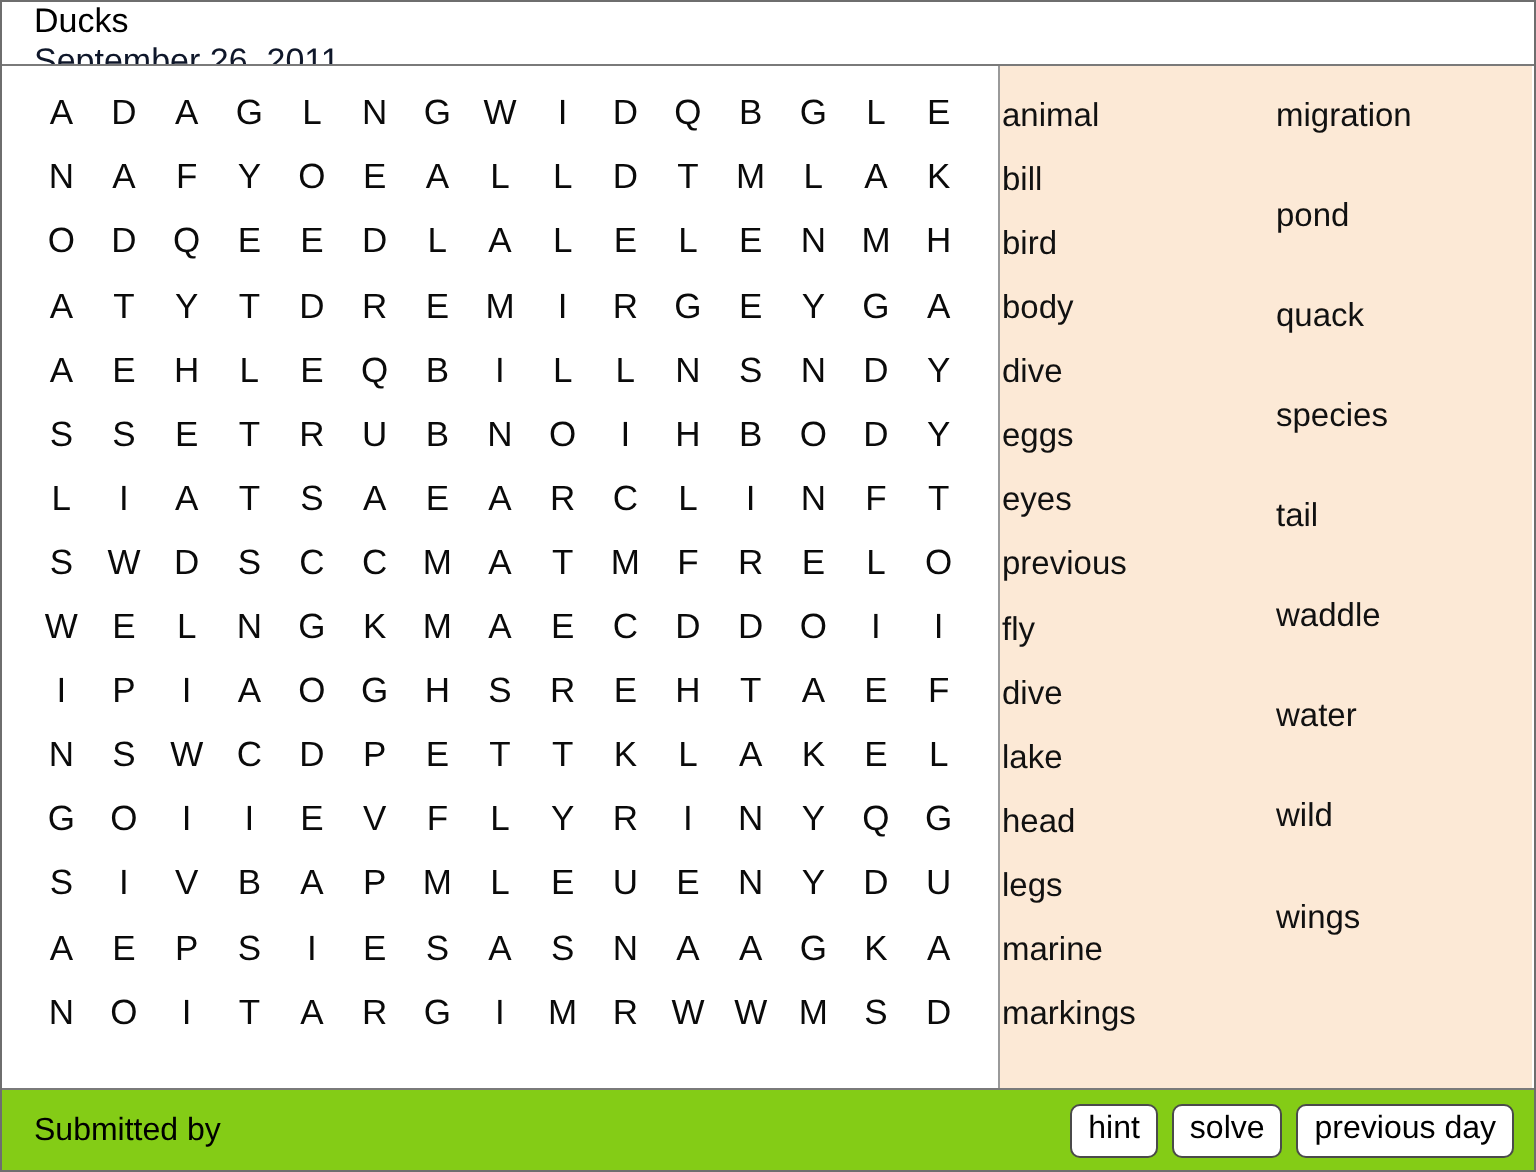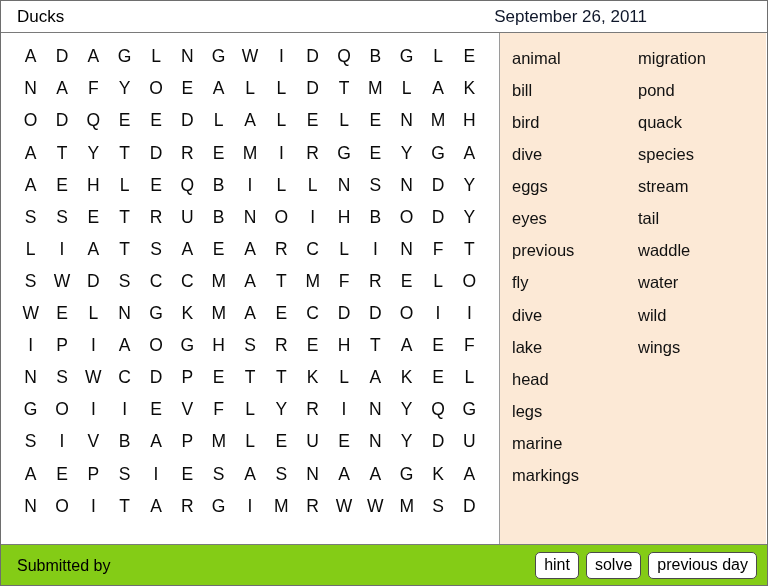--- a/index.html
+++ b/index.html
@@ -24,24 +24,24 @@
     border: 1px solid #6e6e6e;
   }
 
   
   #header {
     position: absolute;
     left: 0; top: 0;
     width: 660px;
     height: 31px;
     display: flex;
-    align-items: center;
     justify-content: space-between;
     padding: 0 14px 0 16px;
     background: #ffffff;
+    flex-direction: column;
   }
 
   #puzzle-title {
     font-size: 17px;
     line-height: 20px;
     color: #000;
     white-space: nowrap;
   }
 
   #puzzle-date {
@@ -114,22 +114,22 @@
     left: 0; top: 9px;
     width: 266px;
     display: flex;
   }
 
   .word-column {
     display: flex;
     flex-direction: column;
   }
 
-  #word-column-1 { width: 135px; padding-left: 12px; }
-  #word-column-2 { width: 131px; padding-left: 3px; }
+  #word-column-1 { width: 135px; padding-left: 1px; }
+  #word-column-2 { width: 131px; padding-left: 3px; gap: 18px; }
 
   .word-item {
     height: 32.1px;
     display: flex;
     align-items: center;
     font-size: 16.5px;
     line-height: 1;
     color: #111111;
     white-space: nowrap;
   }
@@ -416,38 +416,38 @@
           <div class="grid-cell">D</div>
         </div>
     </div>
 
     <div id="word-list-panel">
       <div id="word-columns">
         <div class="word-column" id="word-column-1">
             <div class="word-item">animal</div>
             <div class="word-item">bill</div>
             <div class="word-item">bird</div>
+            <div class="word-item">body</div>
             <div class="word-item">dive</div>
             <div class="word-item">eggs</div>
             <div class="word-item">eyes</div>
             <div class="word-item">previous</div>
             <div class="word-item">fly</div>
             <div class="word-item">dive</div>
             <div class="word-item">lake</div>
             <div class="word-item">head</div>
             <div class="word-item">legs</div>
             <div class="word-item">marine</div>
             <div class="word-item">markings</div>
           </div>
         <div class="word-column" id="word-column-2">
             <div class="word-item">migration</div>
             <div class="word-item">pond</div>
             <div class="word-item">quack</div>
             <div class="word-item">species</div>
-            <div class="word-item">stream</div>
             <div class="word-item">tail</div>
             <div class="word-item">waddle</div>
             <div class="word-item">water</div>
             <div class="word-item">wild</div>
             <div class="word-item">wings</div>
           </div>
       </div>
     </div>
 
   </div>

